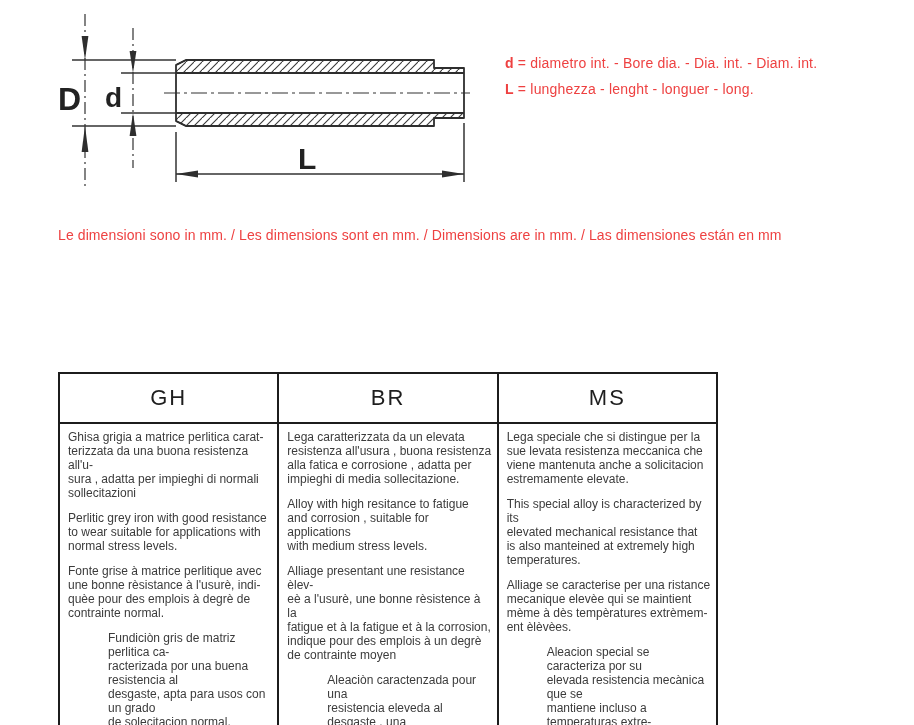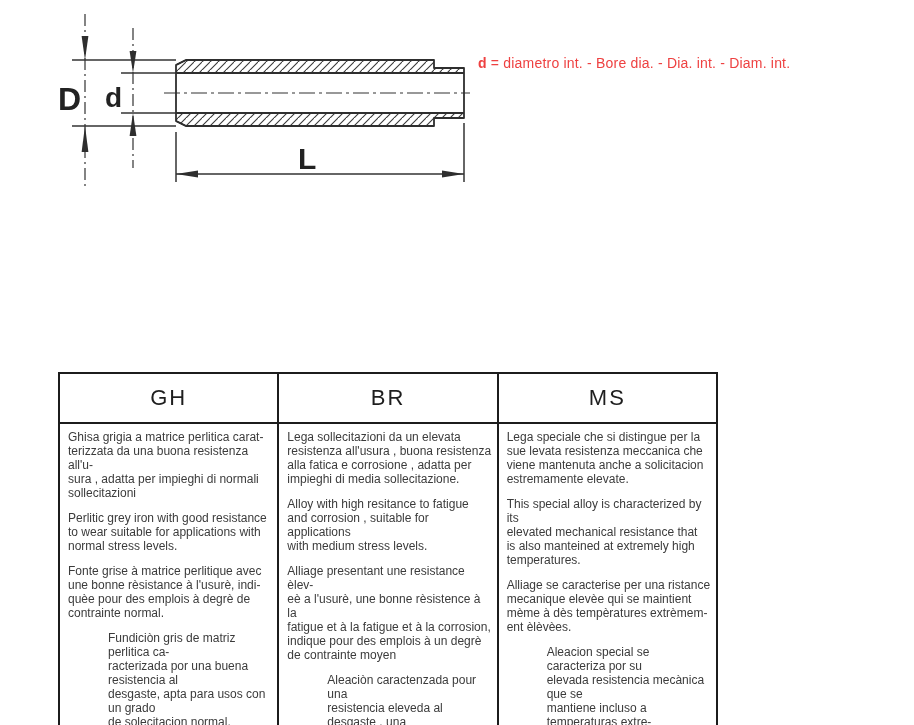--- a/index.html
+++ b/index.html
@@ -11,21 +11,21 @@
     overflow:hidden;
   }
 
   
   .drawing{
     position:absolute;left:58px;top:6px;width:425px;height:212px;
   }
 
   
   .legend{
-    position:absolute;left:478px;top:55px;width:400px;
+    position:absolute;left:505px;top:55px;width:400px;
     display:flex;flex-direction:column;gap:9px;
   }
   .legend-line{
     color:#ee4141;font-size:14px;line-height:17px;letter-spacing:.2px;
   }
   .legend-symbol{font-weight:bold;}
 
   
   .note{
     position:absolute;left:58px;top:227px;width:810px;
@@ -117,22 +117,27 @@
     <text x="0" y="104" font-family="Liberation Sans, sans-serif" font-size="32" font-weight="bold" fill="#222222">D</text>
     <text x="47" y="101" font-family="Liberation Sans, sans-serif" font-size="28" font-weight="bold" fill="#222222">d</text>
     <text x="240" y="163" font-family="Liberation Sans, sans-serif" font-size="30" font-weight="bold" fill="#222222">L</text>
   </svg>
 
   <div class="legend">
     <div class="legend-line">
       <span class="legend-symbol">d</span>
       <span>= diametro int. - Bore dia. - Dia. int. - Diam. int.</span>
     </div>
+    <div class="legend-line">
+      <span class="legend-symbol">L</span>
+      <span>= lunghezza - lenght - longuer - long.</span>
+    </div>
   </div>
 
+  <div class="note">Le dimensioni sono in mm. / Les dimensions sont en mm. / Dimensions are in mm. / Las dimensiones están en mm</div>
 
   <table class="mat-table">
     <thead>
       <tr>
         <th>GH</th>
         <th>BR</th>
         <th>MS</th>
       </tr>
     </thead>
     <tbody>
@@ -148,21 +153,21 @@
           <p>Fonte grise à matrice perlitique avec
 une bonne rèsistance à l'usurè, indi-
 quèe pour des emplois à degrè de
 contrainte normal.</p>
           <p>Fundiciòn gris de matriz perlitica ca-
 racterizada por una buena resistencia al
 desgaste, apta para usos con un grado
 de solecitacion normal.</p>
         </td>
         <td>
-          <p>Lega sollecitazioni da un elevata
+          <p>Lega caratterizzata da un elevata
 resistenza all'usura , buona resistenza
 alla fatica e corrosione , adatta per
 impieghi di media sollecitazione.</p>
           <p>Alloy with high resitance to fatigue
 and corrosion , suitable for applications
 with medium stress levels.</p>
           <p>Alliage presentant une resistance èlev-
 eè a l'usurè, une bonne rèsistence à la
 fatigue et à la fatigue et à la corrosion,
 indique pour des emplois à un degrè

